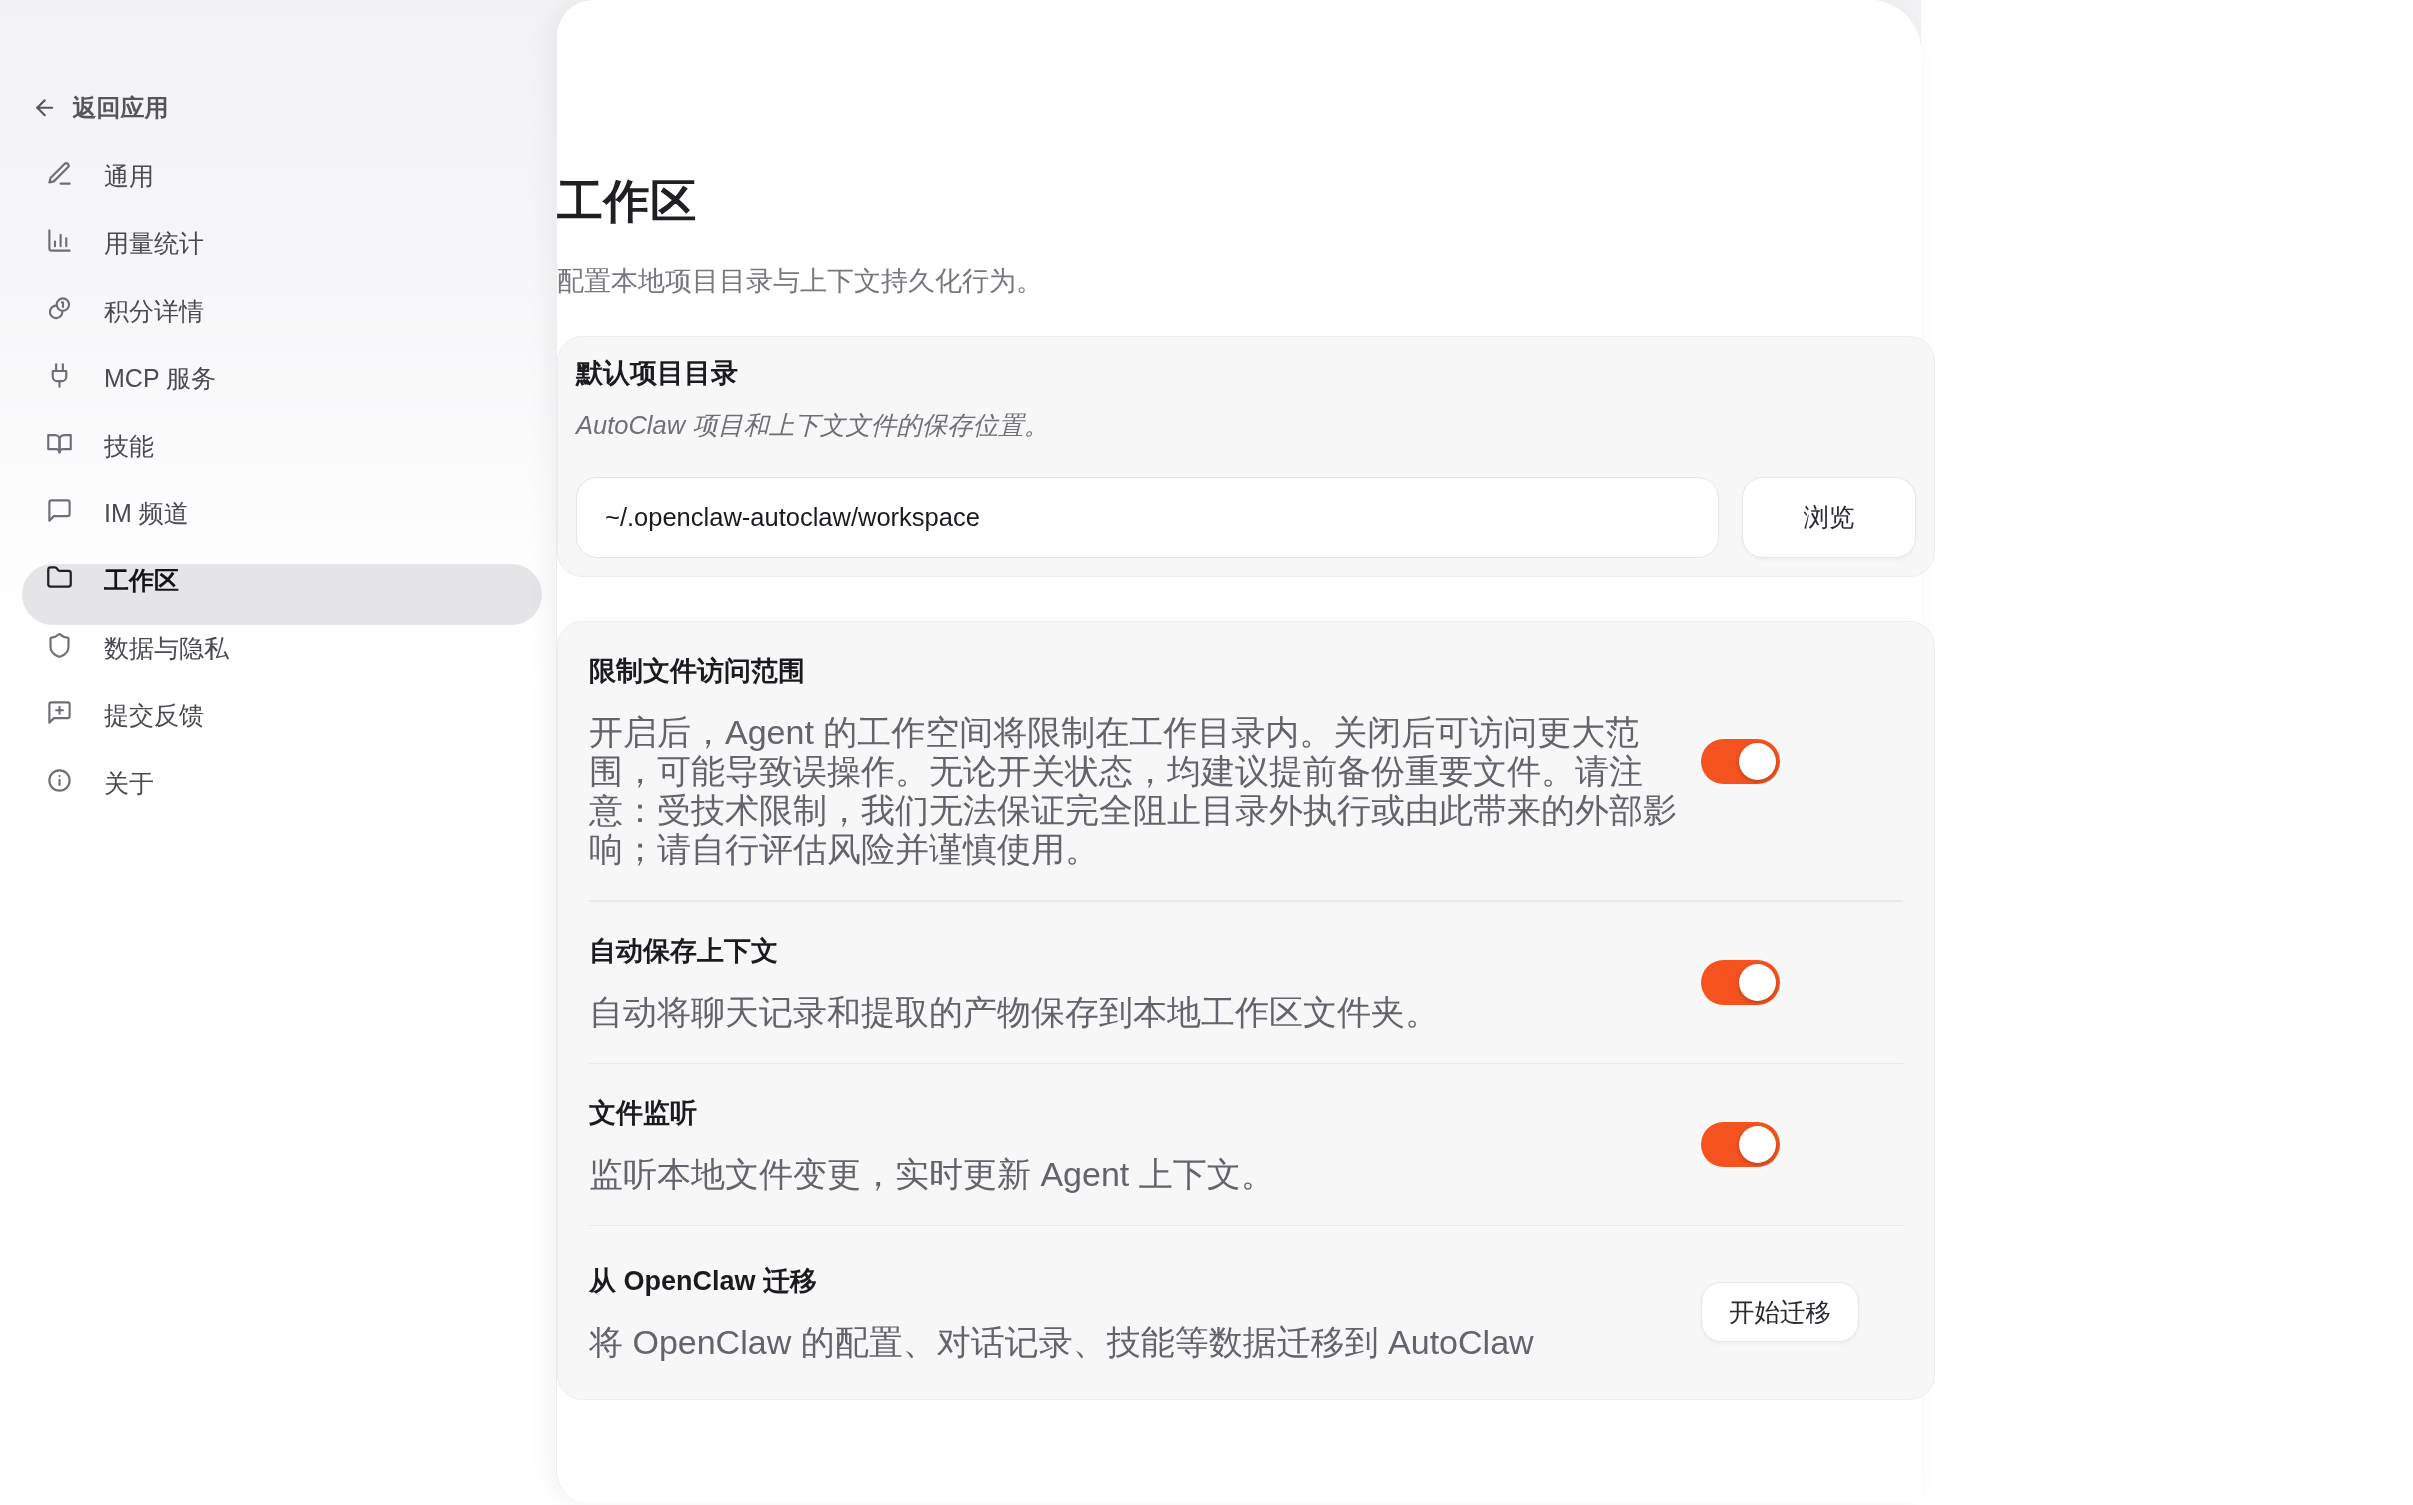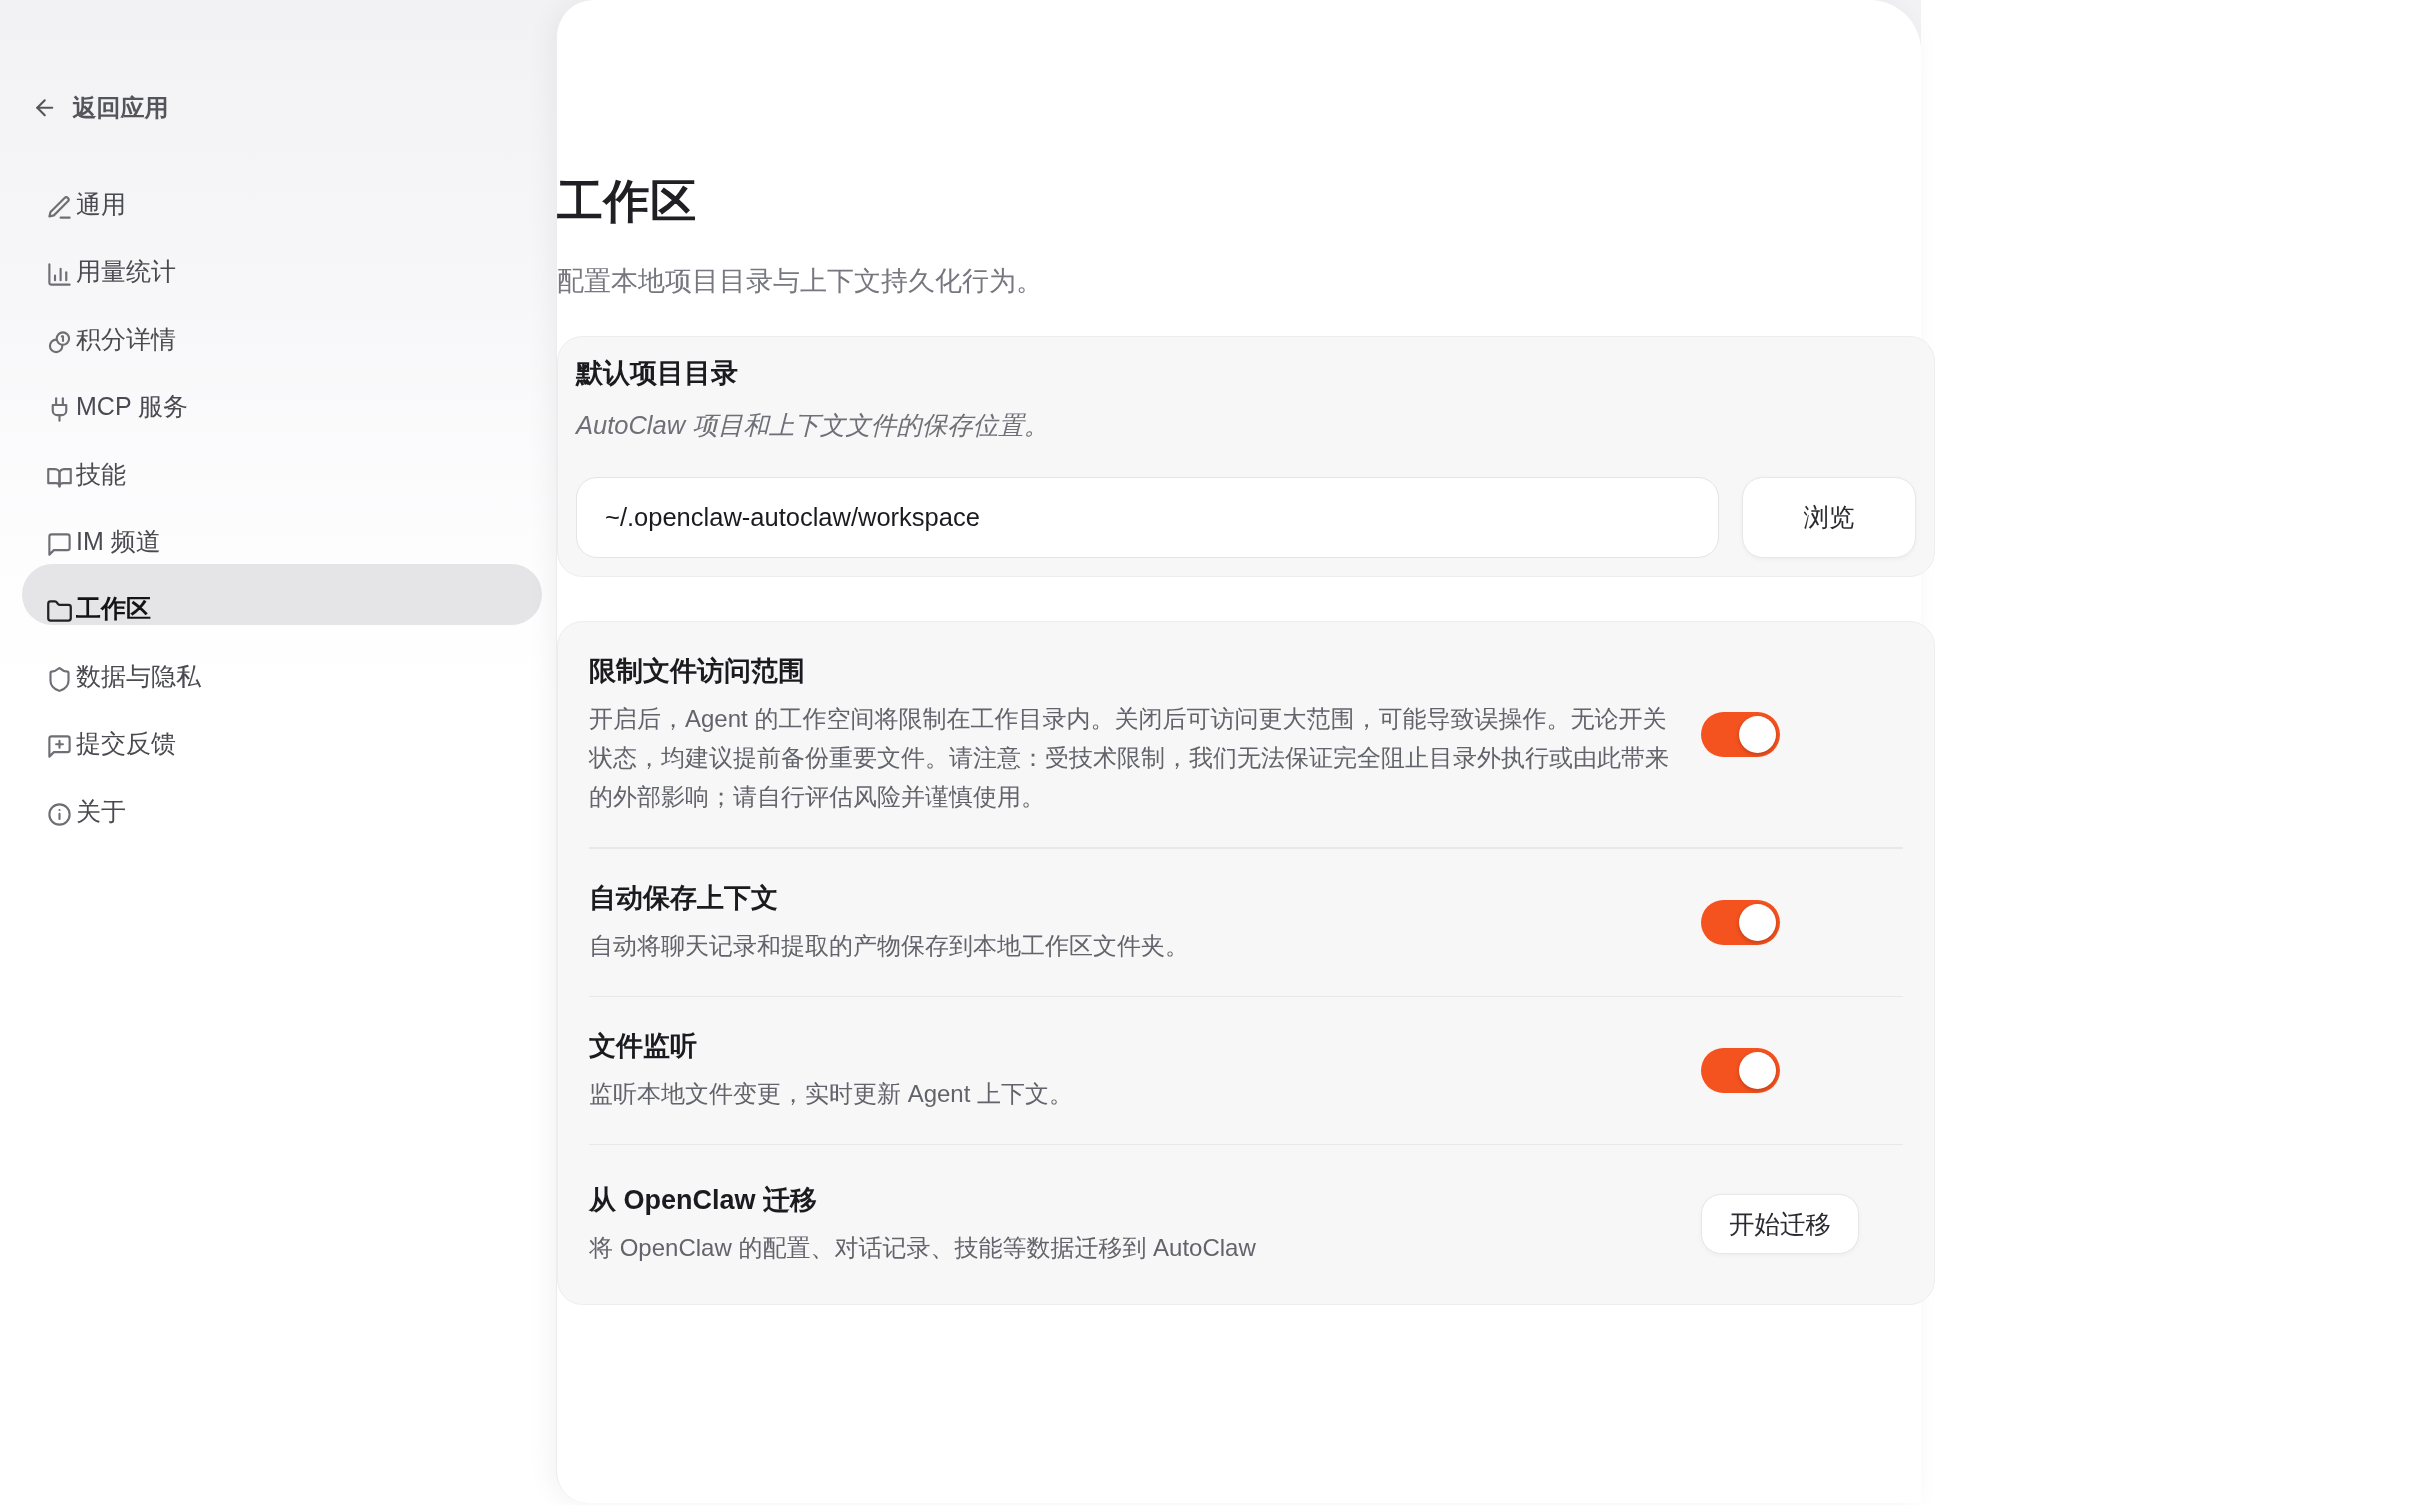--- a/index.html
+++ b/index.html
@@ -21,21 +21,21 @@
     display:flex; align-items:center; gap:15px;
     font-size:24px; font-weight:600; color:#54545b; cursor:pointer;
   }
   .back-row svg { width:25.5px; height:25.5px; color:#54545b; }
   .nav {
     position:absolute; top:160px; left:22px; width:520px;
     display:flex; flex-direction:column; gap:6.4px;
   }
   .nav-item {
     height:61px; border-radius:31px;
-    display:flex; align-items:flex-end; gap:3px; padding:0 24px;
+    display:flex; align-items:flex-start; gap:31px; padding:0 24px;
     font-size:25px; font-weight:400; color:#4a4a51; cursor:pointer;
   }
   .nav-item svg { width:27px; height:27px; color:#6e6e75; flex:none; }
   .nav-item.selected { background:#e5e5e8; color:#141418; font-weight:600; }
   .nav-item.selected svg { color:#202026; }
 
   
   .panel {
     position:absolute; left:556px; top:0; right:0; bottom:2.3px;
     background:#ffffff;
@@ -69,21 +69,21 @@
     font-size:25.5px; color:#2a2a30; cursor:pointer;
     font-family:"Liberation Sans","DejaVu Sans",sans-serif;
     box-shadow:0 1.7px 4.6px rgba(0,0,0,0.04);
   }
 
   .card.settings-card { margin-top:44px; padding:0 31px; }
   .srow { display:flex; align-items:center; gap:22px; padding:31px 0; }
   .srow.migration { padding:37px 0; }
   .srow-text { flex:1; max-width:1090px; }
   .srow-title { font-size:27px; font-weight:600; color:#1b1b1f; }
-  .srow-desc  { margin-top:10px; font-size:24px; line-height:39px; color:#63636b; }
+  .srow-desc  { margin-top:24px; font-size:34px; line-height:39px; color:#63636b; }
   .divider { height:1.2px; background:#e8e8ea; }
 
   .toggle {
     position:relative; flex:none;
     width:79px; height:45px; border-radius:23px;
     background:#d4d4d8; cursor:pointer;
   }
   .toggle.on { background:#f4521e; }
   .toggle .knob {
     position:absolute; top:4px; left:4px;

